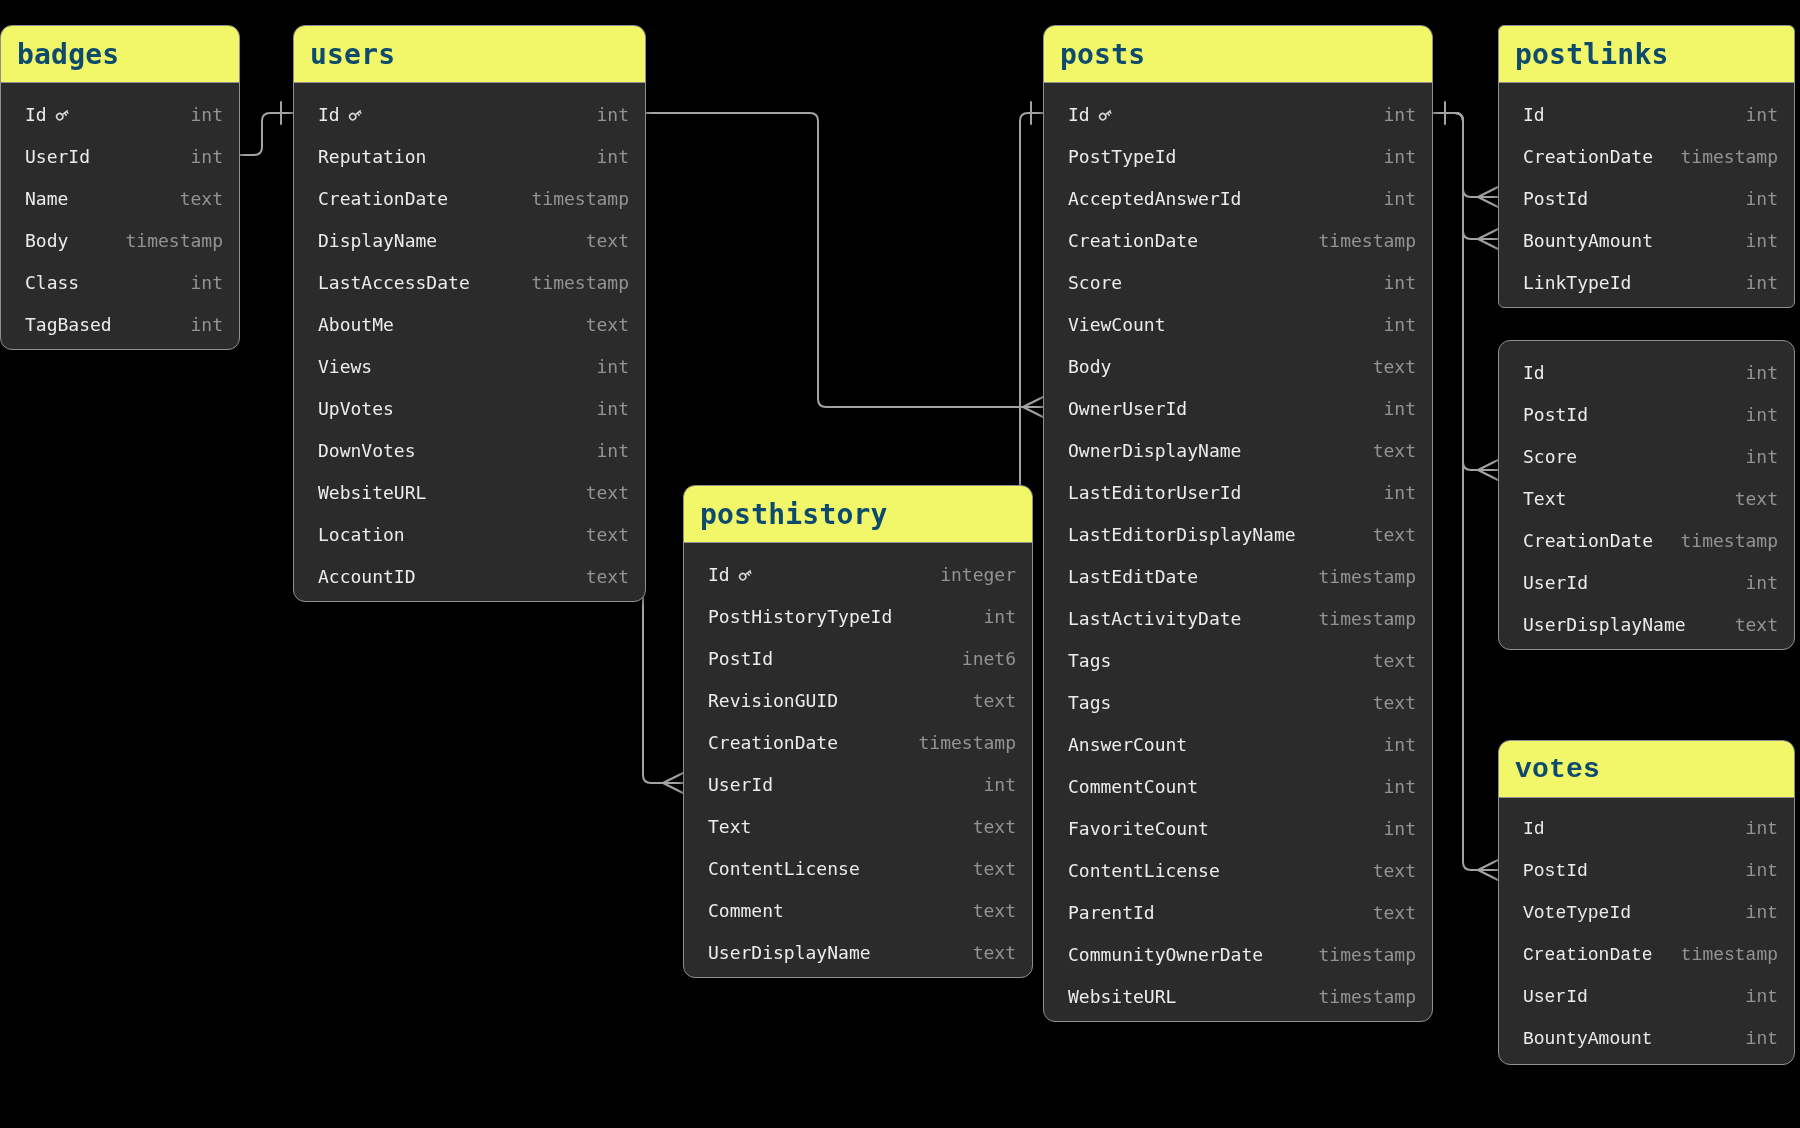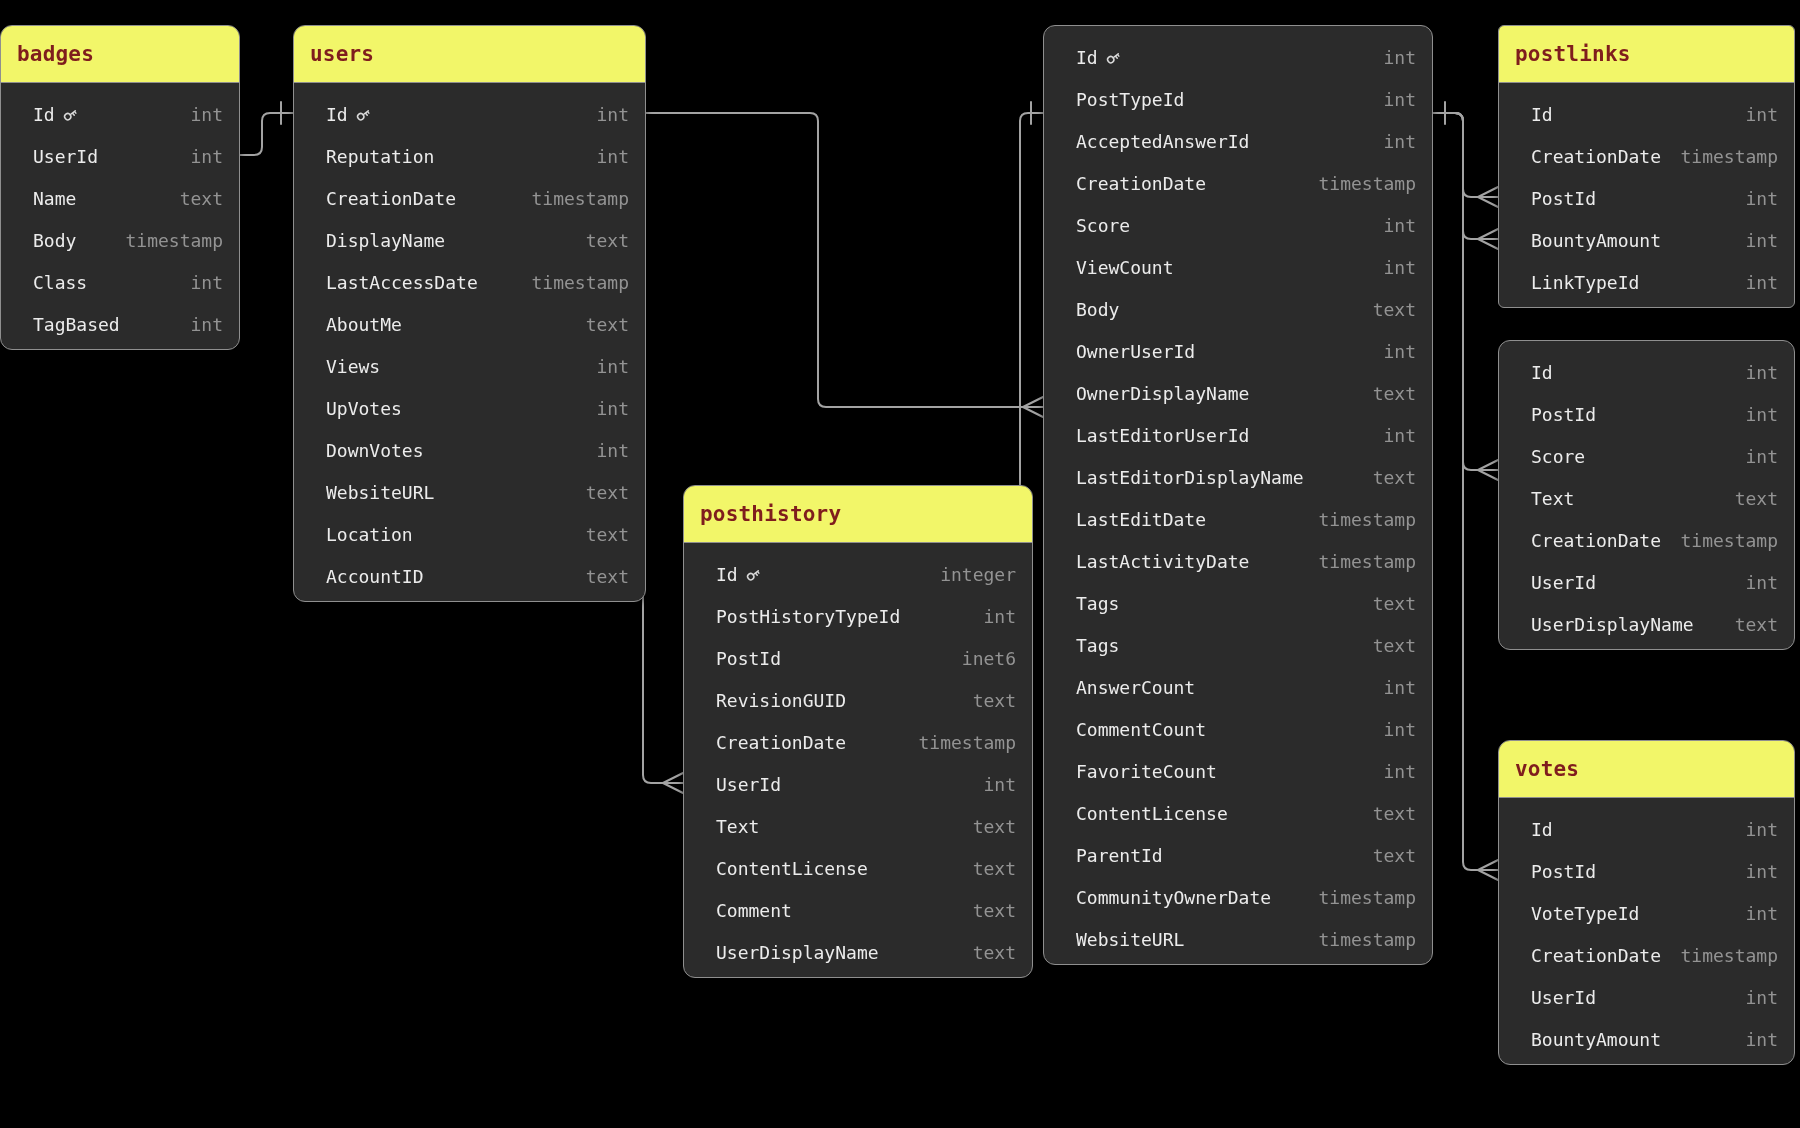--- a/index.html
+++ b/index.html
@@ -3,22 +3,22 @@
 <meta charset="utf-8">
 <style>
   html,body{margin:0;padding:0;background:#000;}
   #canvas{position:relative;width:1800px;height:1128px;background:#000;overflow:hidden;
           font-family:"DejaVu Sans Mono",monospace;}
   #wires{position:absolute;left:0;top:0;}
   .table{position:absolute;background:#2b2b2b;border:1.5px solid #8f8f8f;border-radius:12px;
          box-sizing:border-box;overflow:hidden;box-shadow:0 2px 6px rgba(0,0,0,.6);}
   .thead{background:#f2f669;height:57px;display:flex;align-items:center;padding:0 16px;
          border-bottom:1px solid #8f8f8f;box-sizing:border-box;}
-  .ttitle{color:#7f1d1d;font-weight:bold;font-size:21px;letter-spacing:.2px;}
-  .tbody{padding:10px 0 4px 16px;}
+  .ttitle{color:#0c4a6e;font-weight:bold;font-size:28px;letter-spacing:.2px;}
+  .tbody{padding:10px 0 4px 8px;}
   .frow{height:42px;display:flex;align-items:center;padding:0 16px;box-sizing:border-box;}
   .fname{color:#ececec;font-size:18px;white-space:pre;display:flex;align-items:center;gap:7px;}
   .ftype{color:#939393;font-size:18px;margin-left:auto;white-space:pre;}
   .keyicon{display:inline-block;line-height:0;}
 </style>
 </head>
 <body>
 
 <div id="canvas">
   <svg id="wires" width="1800" height="1128" viewBox="0 0 1800 1128">
@@ -184,20 +184,23 @@
           <span class="fname"><span>Comment</span></span>
           <span class="ftype">text</span>
         </div>
         <div class="frow">
           <span class="fname"><span>UserDisplayName</span></span>
           <span class="ftype">text</span>
         </div>
       </div>
     </div>
     <div class="table" style="left: 1043px; top: 25px; width: 390px;">
+      <div class="thead">
+        <span class="ttitle">posts</span>
+      </div>
       <div class="tbody">
         <div class="frow">
           <span class="fname"><span>Id</span><span class="keyicon"><svg width="17" height="17" viewBox="0 0 17 17">
                 <g fill="none" stroke="#d8d8d8" stroke-width="1.5" stroke-linecap="round" transform="rotate(-38 8.5 8.5)">
                   <circle cx="5" cy="8.5" r="3.1"></circle>
                   <path d="M8.1 8.5h6.4M11 8.5v2.9M13.6 8.5v2.2"></path>
                 </g>
               </svg></span></span>
           <span class="ftype">int</span>
         </div>
@@ -339,21 +342,21 @@
         <div class="frow">
           <span class="fname"><span>UserId</span></span>
           <span class="ftype">int</span>
         </div>
         <div class="frow">
           <span class="fname"><span>UserDisplayName</span></span>
           <span class="ftype">text</span>
         </div>
       </div>
     </div>
-    <div class="table" style="left: 1498px; top: 740px; width: 297px;">
+    <div class="table" style="left: 1498px; top: 740px; width: 297px; font-family: Liberation Mono, monospace;">
       <div class="thead">
         <span class="ttitle">votes</span>
       </div>
       <div class="tbody">
         <div class="frow">
           <span class="fname"><span>Id</span></span>
           <span class="ftype">int</span>
         </div>
         <div class="frow">
           <span class="fname"><span>PostId</span></span>

